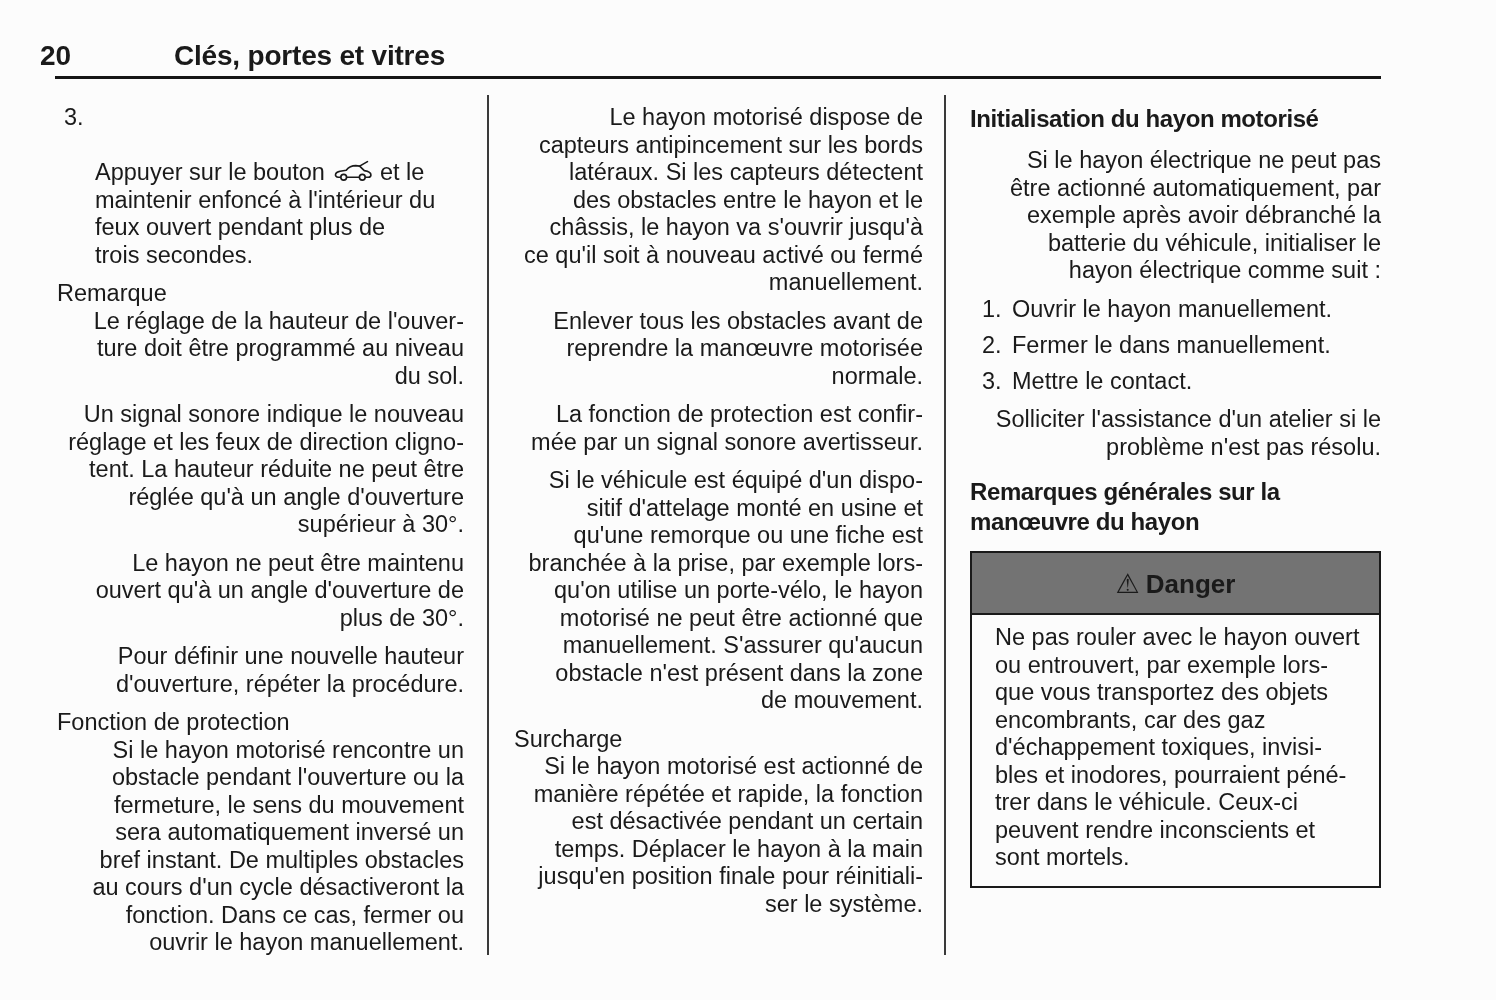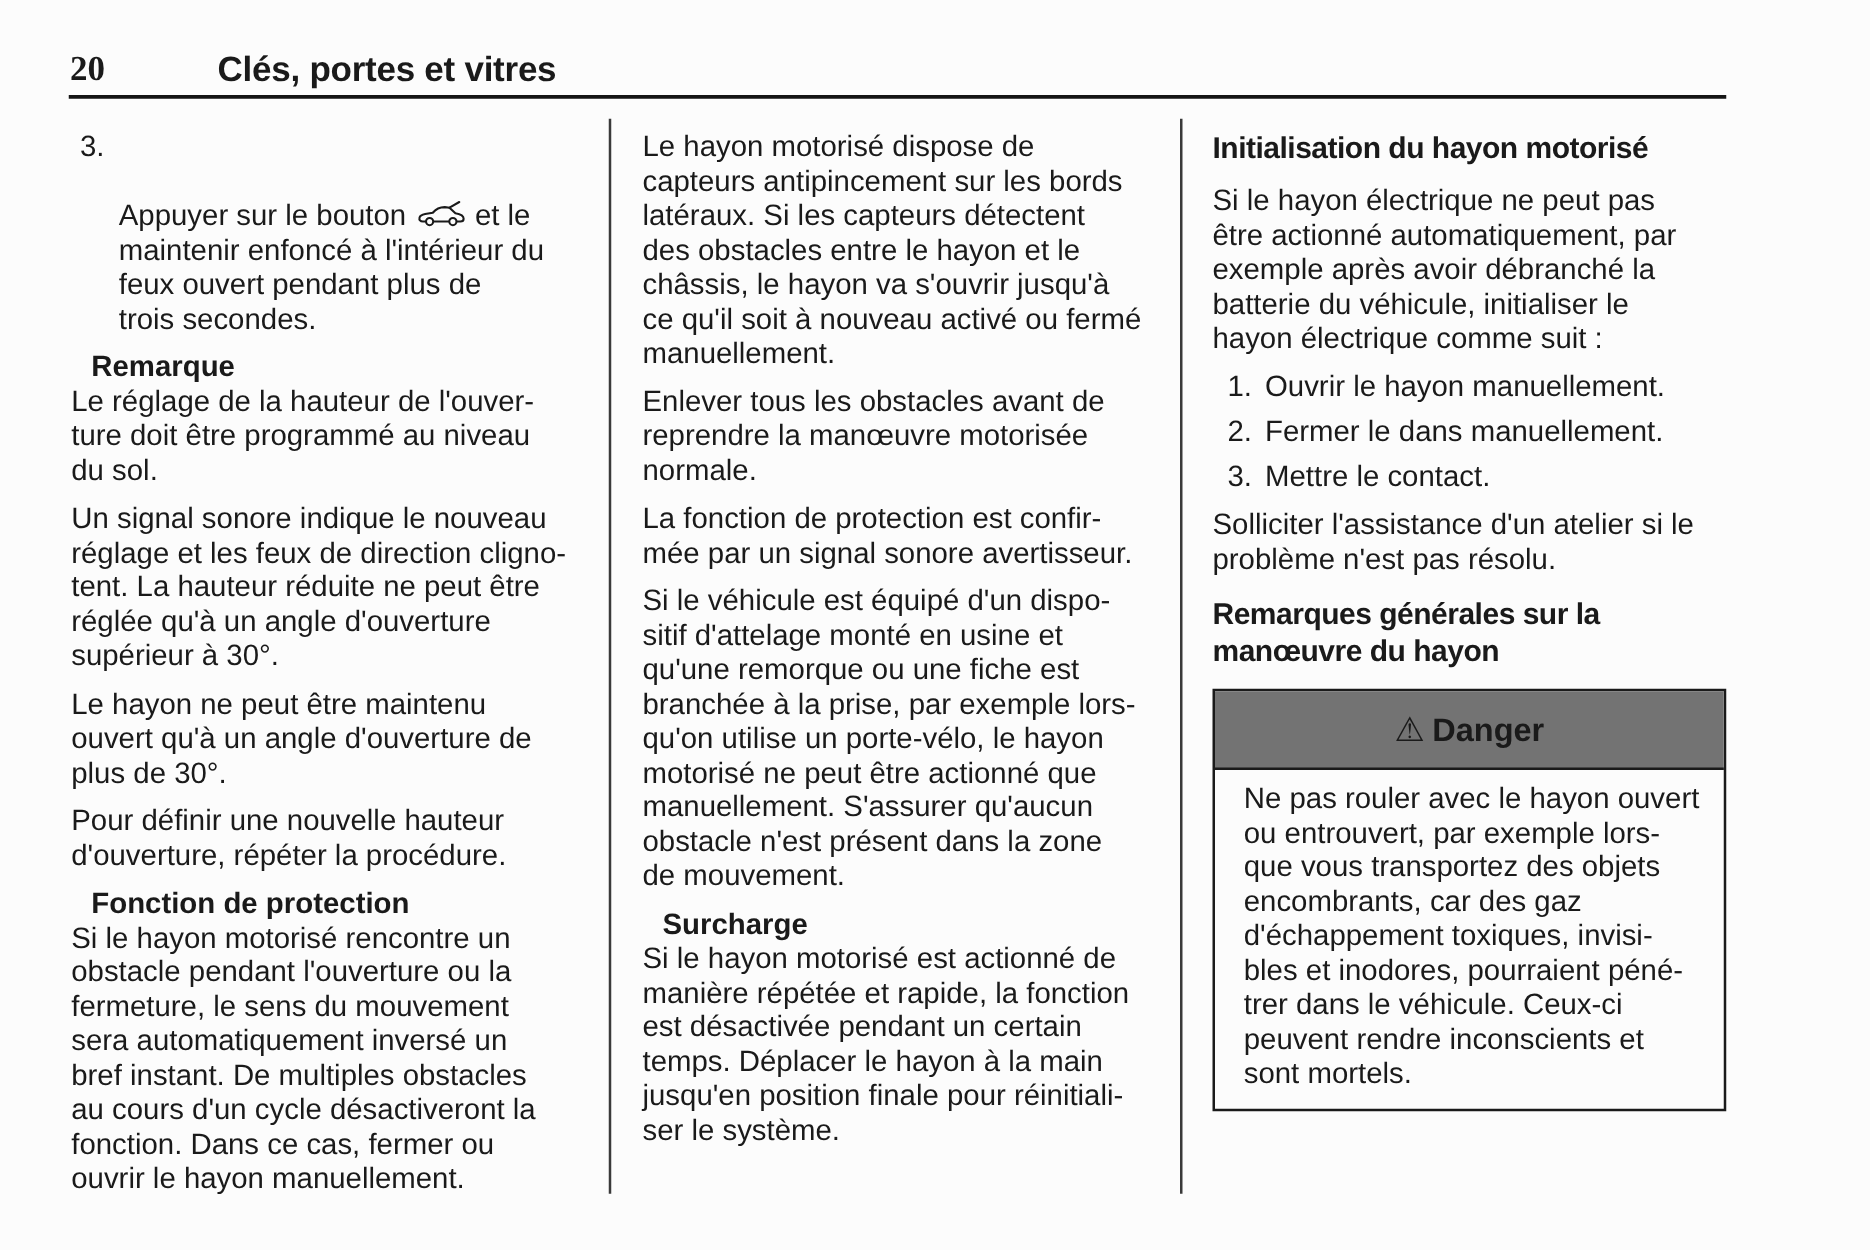--- a/index.html
+++ b/index.html
@@ -2,31 +2,31 @@
 <html lang="fr"><head>
 <meta charset="utf-8">
 <style>
   html,body { margin:0; padding:0; background:#e8e8e8; }
   .page {
     position:relative; width:1496px; height:1000px;
     background:#fcfcfc; color:#1a1a1a; overflow:hidden;
     font-family:"Liberation Sans", sans-serif;
     font-size:23.5px; line-height:27.5px;
   }
-  .pagenum  { position:absolute; left:56px;  top:40px; font-size:28px; font-weight:bold; line-height:32px;font-family:Liberation Serif, serif; }
+  .pagenum  { position:absolute; left:40px;  top:40px; font-size:28px; font-weight:bold; line-height:32px; }
   .chapter  { position:absolute; left:174px; top:40px; font-size:28px; font-weight:bold; line-height:32px; letter-spacing:-0.2px; }
   .rule     { position:absolute; left:55px; top:76px; width:1326px; height:2.5px; background:#151515; }
   .vsep     { position:absolute; top:95px; height:860px; width:2px; background:#3a3a3a; }
   .sep1 { left:487px; } .sep2 { left:944px; }
   .col  { position:absolute; top:104px; }
   .col1 { left:57px;  width:407px; }
   .col2 { left:514px; width:409px; }
   .col3 { left:970px; width:411px; }
-  .p       { margin:0 0 11px; white-space:pre-line; }
-  .subhead { font-weight:bold; margin:3px 16px 0; white-space:pre-line; }
+  .p       { margin:0 0 11px; white-space:pre-line;text-align:right; }
+  .subhead { font-weight:normal; margin:3px 0 0; white-space:pre-line; }
   .step-item { position:relative; padding-left:38px; margin:0 0 11px; white-space:pre-line; }
   .step-num  { position:absolute; left:7px; top:0; }
   .car-icon  { display:inline-block; vertical-align:-2px; margin:0 7px 0 8px; }
   .h2 { font-size:24px; font-weight:bold; line-height:30px; letter-spacing:-0.4px; margin:0 0 13px; white-space:pre-line; }
   .h2.general { margin:16px 0 14px; }
   .init-steps { margin:4px 0 11px; }
   .mini-step  { position:relative; padding-left:42px; margin:0 0 8.5px; }
   .mini-num   { position:absolute; left:12px; top:0; }
   .danger-box    { margin-top:14px; border:2.5px solid #1a1a1a; }
   .danger-header { background:#737373; border-bottom:2.5px solid #1a1a1a; text-align:center;

